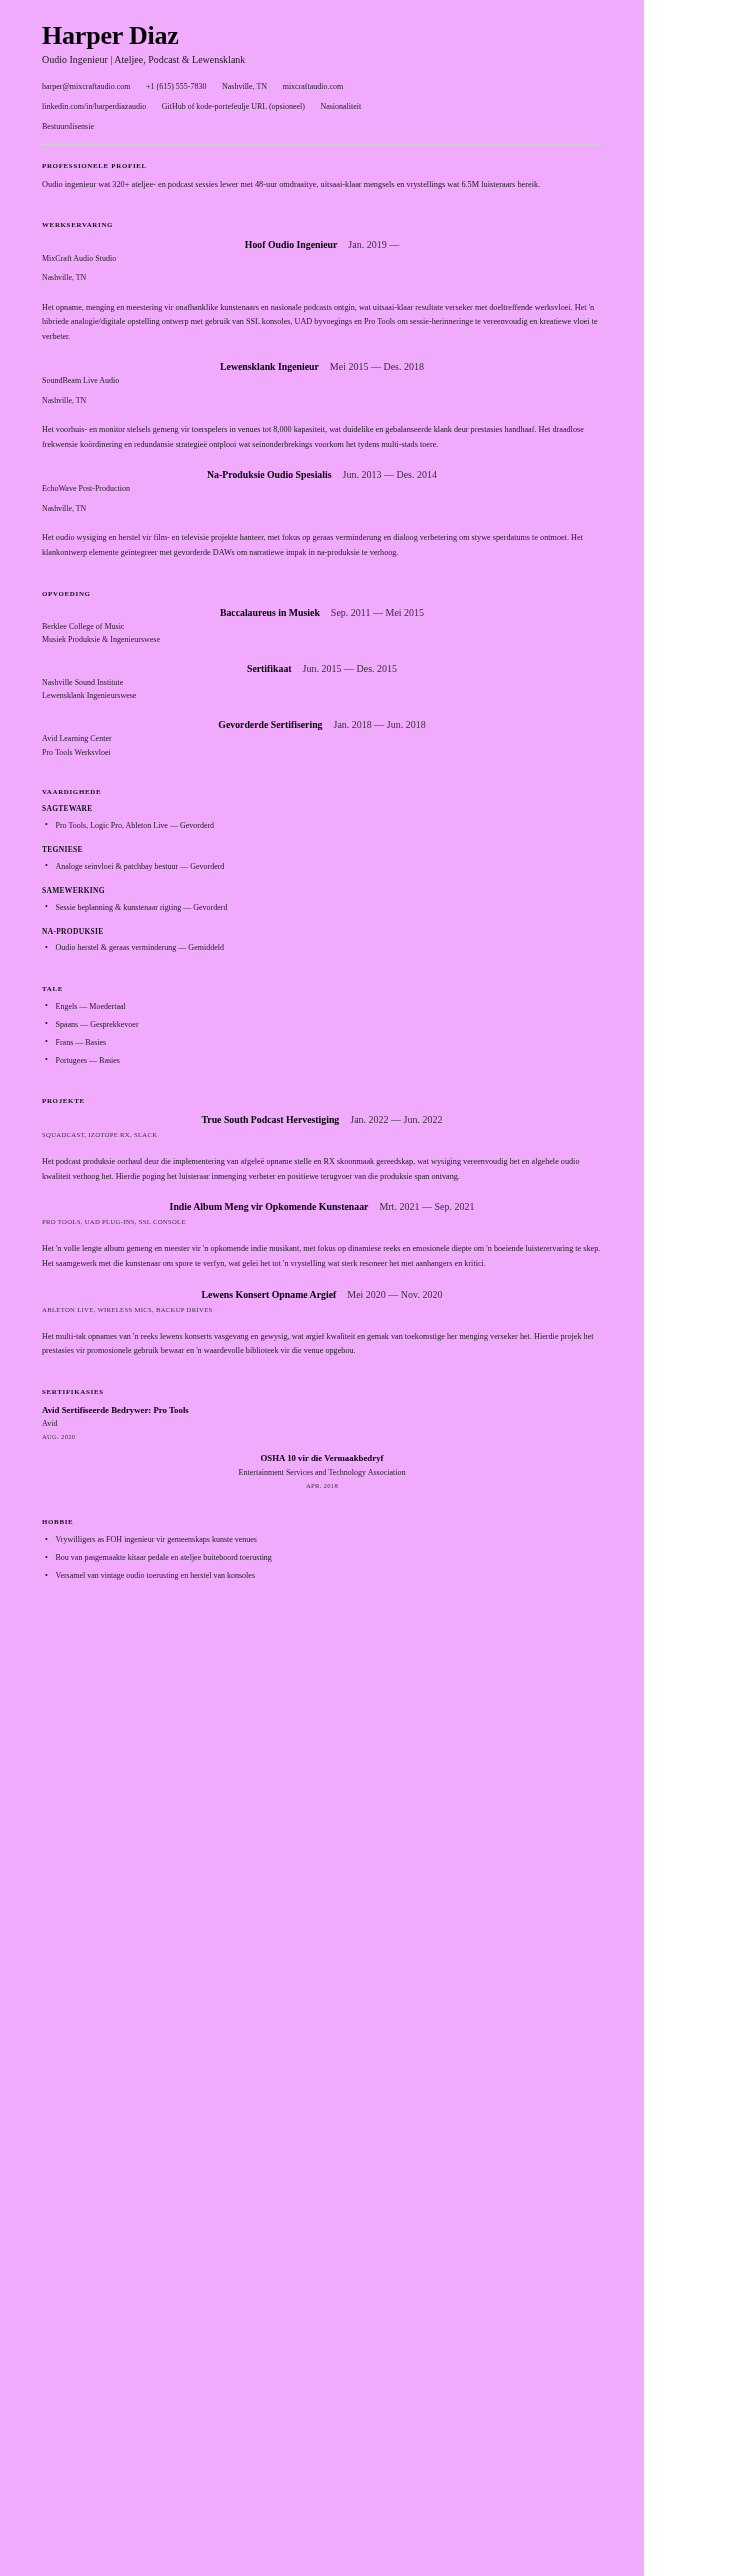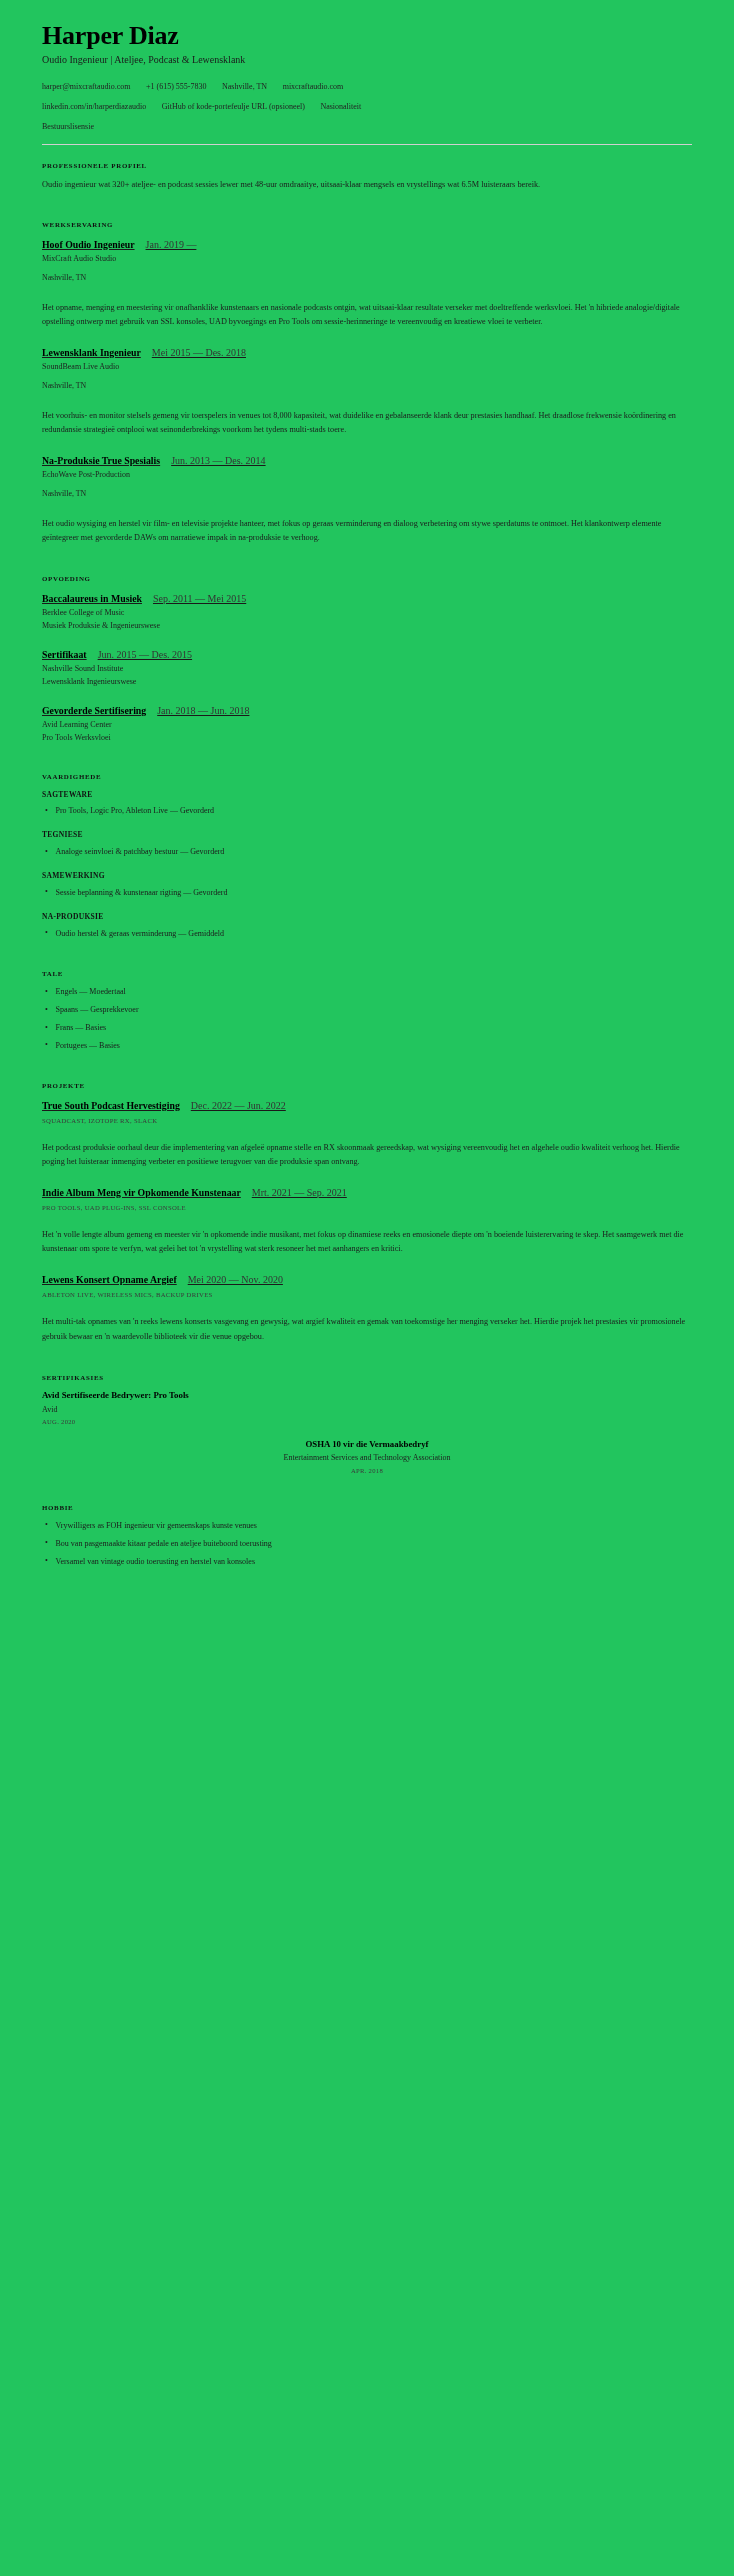--- a/index.html
+++ b/index.html
@@ -9,24 +9,24 @@
     padding: 0;
     background: #ffffff;
   }
   body {
     width: 734px;
     font-family: "Liberation Serif", "DejaVu Serif", serif;
     color: #1a1a1a;
     -webkit-font-smoothing: antialiased;
   }
   .page {
-    width: 734px;
+    width: 644px;
     min-height: 2576px;
     padding: 21px 42px 19px 42px;
-    background: #22c55e;
+    background: #f0abfc;
   }
 
   
   .name {
     font-size: 26px;
     font-weight: bold;
     letter-spacing: -0.2px;
     line-height: 1.12;
     margin: 0 0 2.4px 0;
     color: #000;
@@ -70,24 +70,23 @@
     line-height: 1.72;
     color: #1c1c1c;
     margin: 0;
   }
 
   
   .entry { margin-bottom: 16px; }
   .entry:last-child { margin-bottom: 0; }
   .entry-head {
     display: flex;
-    justify-content: flex-start;
+    justify-content: center;
     align-items: baseline;
     gap: 11px;
-    text-decoration: underline;
   }
   .entry-title {
     font-size: 9.8px;
     font-weight: bold;
     color: #000;
     line-height: 1.3;
     margin: 0;
   }
   .entry-date {
     font-size: 10px;
@@ -236,21 +235,21 @@
         <h3 class="entry-title">Lewensklank Ingenieur</h3>
         <span class="entry-date">Mei 2015 — Des. 2018</span>
       </div>
       <p class="entry-sub">SoundBeam Live Audio</p>
       <p class="entry-loc">Nashville, TN</p>
       <p class="entry-desc">Het voorhuis- en monitor stelsels gemeng vir toerspelers in venues tot 8,000 kapasiteit, wat duidelike en gebalanseerde klank deur prestasies handhaaf. Het draadlose frekwensie koördinering en redundansie strategieë ontplooi wat seinonderbrekings voorkom het tydens multi-stads toere.</p>
     </div>
 
     <div class="entry">
       <div class="entry-head">
-        <h3 class="entry-title">Na-Produksie True Spesialis</h3>
+        <h3 class="entry-title">Na-Produksie Oudio Spesialis</h3>
         <span class="entry-date">Jun. 2013 — Des. 2014</span>
       </div>
       <p class="entry-sub">EchoWave Post-Production</p>
       <p class="entry-loc">Nashville, TN</p>
       <p class="entry-desc">Het oudio wysiging en herstel vir film- en televisie projekte hanteer, met fokus op geraas verminderung en dialoog verbetering om stywe sperdatums te ontmoet. Het klankontwerp elemente geïntegreer met gevorderde DAWs om narratiewe impak in na-produksie te verhoog.</p>
     </div>
   </section>
 
   <div class="gap-lg"></div>
 
@@ -332,21 +331,21 @@
   </section>
 
   <div class="gap-lg"></div>
 
   <section class="section">
     <h2 class="section-title">PROJEKTE</h2>
 
     <div class="entry">
       <div class="entry-head">
         <h3 class="entry-title">True South Podcast Hervestiging</h3>
-        <span class="entry-date">Dec. 2022 — Jun. 2022</span>
+        <span class="entry-date">Jan. 2022 — Jun. 2022</span>
       </div>
       <p class="entry-meta">SQUADCAST, IZOTOPE RX, SLACK</p>
       <p class="entry-desc">Het podcast produksie oorhaul deur die implementering van afgeleë opname stelle en RX skoonmaak gereedskap, wat wysiging vereenvoudig het en algehele oudio kwaliteit verhoog het. Hierdie poging het luisteraar inmenging verbeter en positiewe terugvoer van die produksie span ontvang.</p>
     </div>
 
     <div class="entry">
       <div class="entry-head">
         <h3 class="entry-title">Indie Album Meng vir Opkomende Kunstenaar</h3>
         <span class="entry-date">Mrt. 2021 — Sep. 2021</span>
       </div>

